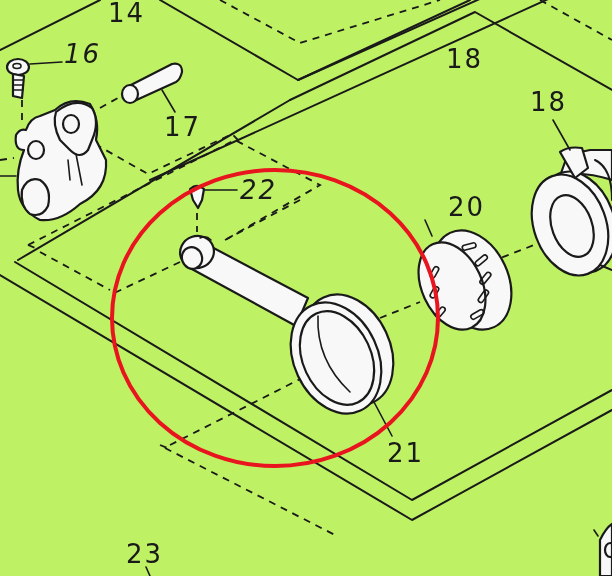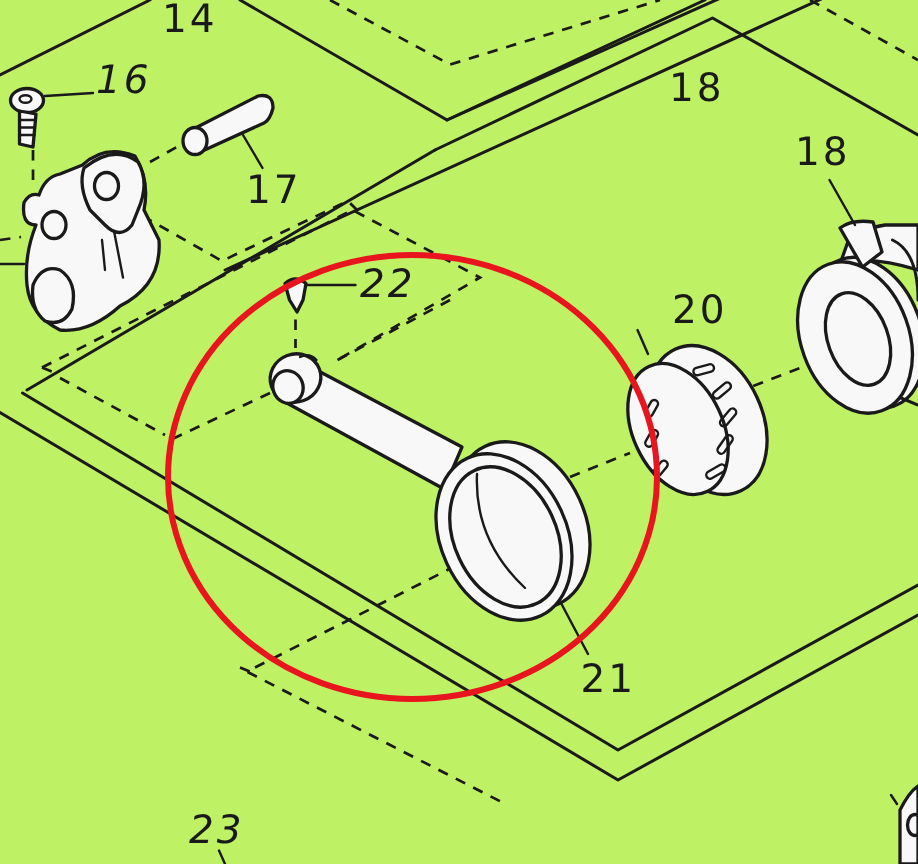--- a/index.html
+++ b/index.html
@@ -184,15 +184,15 @@
   </svg>
 
   <span class="part-label" style="left:108px; top:0px;">14</span>
   <span class="part-label" style="left:64px;  top:41px;font-style:italic;">16</span>
   <span class="part-label" style="left:164px; top:114px;">17</span>
   <span class="part-label" style="left:446px; top:27px;margin-top:19px;">18</span>
   <span class="part-label" style="left:530px; top:89px;">18</span>
   <span class="part-label" style="left:403px; top:194px;margin-left:45px;">20</span>
   <span class="part-label" style="left:387px; top:440px;text-align:right;">21</span>
   <span class="part-label" style="left:240px; top:177px;font-style:italic;">22</span>
-  <span class="part-label" style="left:126px; top:541px;font-style:italic;">23</span>
+  <span class="part-label" style="left:126px; top:541px;">23</span>
 
 </div>
 
 </body></html>

